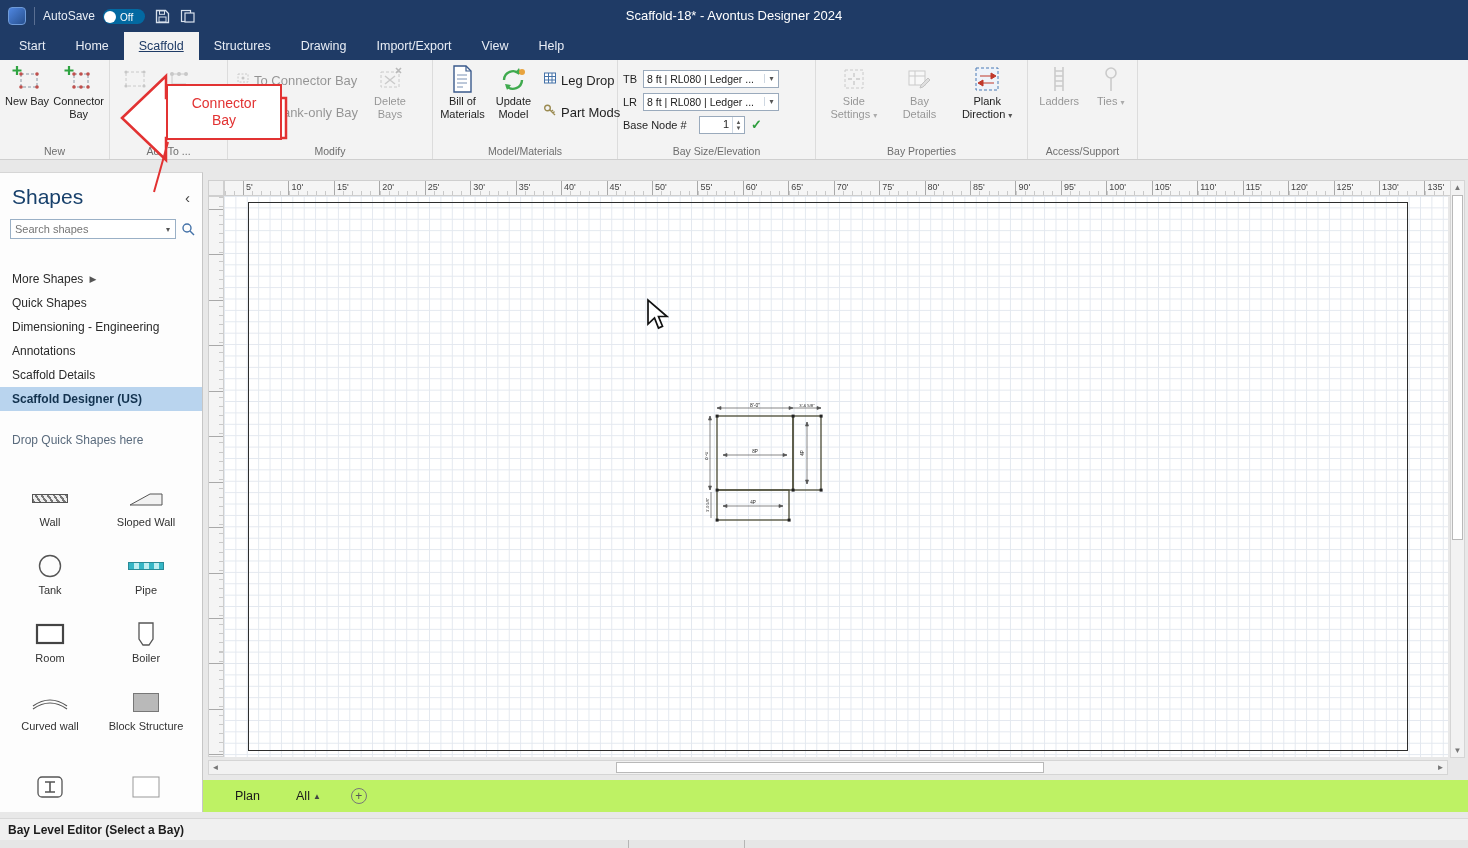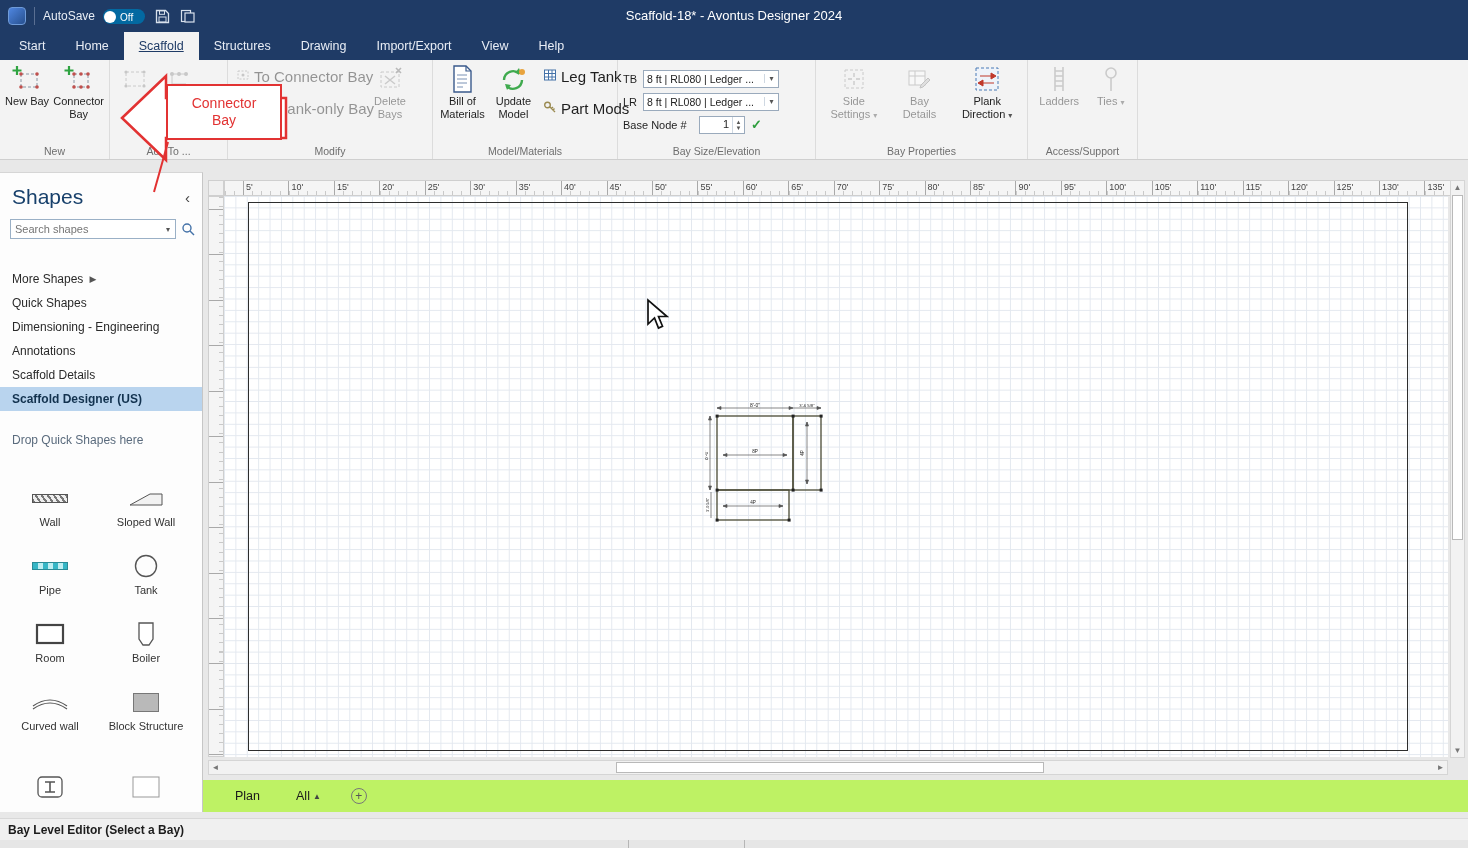--- a/index.html
+++ b/index.html
@@ -23,21 +23,21 @@
   .tab.active { background:#f3f3f3; color:#1f3b66;text-decoration:underline; }
 
   
   .ribbon { position:absolute; top:60px; left:0; right:0; height:100px; background:#f3f3f3; border-bottom:1px solid #cfcfcf; display:flex; }
   .rgroup { position:relative; border-right:1px solid #dcdcdc; display:flex; flex-direction:column; flex:0 0 auto; }
   .gbody { flex:1; display:flex; align-items:flex-start; padding:3px 5px; gap:4px; }
   .glabel { height:15px; text-align:center; font-size:10.5px; color:#6e6e6e; line-height:14px; }
   .bigbtn { display:flex; flex-direction:column; align-items:center; padding-top:2px; border-radius:2px; }
   .blabel { font-size:11px; color:#1f1f1f; text-align:center; line-height:1.18; margin-top:2px; }
   .caret { font-size:8px; color:#555; }
-  .smallbtn { display:flex; align-items:flex-start; gap:4px; height:20px; font-size:15px; color:#1f1f1f; padding:0 3px; white-space:nowrap; }
+  .smallbtn { display:flex; align-items:flex-end; gap:4px; height:20px; font-size:13px; color:#1f1f1f; padding:0 3px; white-space:nowrap; }
   .disabled { opacity:.45; filter:grayscale(1); }
   .stackcol { display:flex; flex-direction:column; gap:12px; padding-top:5px; }
   .combo-row { display:flex; align-items:center; gap:4px; height:19px; font-size:11px; color:#1f1f1f; }
   .rowlbl { width:16px; }
   .combo { width:136px; height:18px; background:#fff; border:1px solid #9aaabc; display:flex; align-items:center; font-size:10.5px; color:#222; }
   .combo .val { flex:1; padding:0 3px; white-space:nowrap; overflow:hidden; }
   .combo .dd { width:14px; text-align:center; color:#555; font-size:8px; border-left:1px solid #cfd8e2; }
   .spinbox { width:46px; height:18px; background:#fff; border:1px solid #9aaabc; display:flex; }
   .spinbox .val { flex:1; text-align:right; font-size:11px; padding:1px 3px 0 0; }
   .spin-arrows { width:12px; border-left:1px solid #cfd8e2; display:flex; flex-direction:column; align-items:center; justify-content:center; font-size:6px; color:#555; line-height:1; }
@@ -268,21 +268,21 @@
           <span class="blabel">Update Model</span>
         </div>
         <div class="stackcol" style="width:72px">
           <div class="smallbtn">
             <span>
               <svg width="14" height="14" viewBox="0 0 14 14">
                   <rect x="1.5" y="2" width="11" height="10" fill="#fff" stroke="#4472a8"></rect>
                   <path d="M1.5 5.5h11M1.5 9h11M5.5 2v10M9 2v10" stroke="#4472a8"></path>
                 </svg>
             </span>
-            <span class="slabel">Leg Tank</span>
+            <span class="slabel">Leg Drop</span>
           </div>
           <div class="smallbtn">
             <span>
               <svg width="14" height="14" viewBox="0 0 14 14">
                   <circle cx="4.5" cy="5" r="2.8" fill="none" stroke="#9a8a50" stroke-width="1.4"></circle>
                   <path d="M7 7l5 5M10 10l1.5-1.5M8.5 8.5L10 7" stroke="#9a8a50" stroke-width="1.4"></path>
                 </svg>
             </span>
             <span class="slabel">Part Mods</span>
           </div>
@@ -442,31 +442,31 @@
       <div class="shape-item">
         <span class="shape-icon">
           <svg width="36" height="18" viewBox="0 0 36 18">
               <polygon points="2,16 22,5 34,5 34,16" fill="#f2f2f2" stroke="#555"></polygon>
             </svg>
         </span>
         <span class="shape-cap">Sloped Wall</span>
       </div>
       <div class="shape-item">
         <span class="shape-icon">
-            <span class="i-pipe"></span>
-          </span>
-        <span class="shape-cap">Pipe</span>
-      </div>
-      <div class="shape-item">
-        <span class="shape-icon">
           <svg width="26" height="26" viewBox="0 0 26 26">
               <circle cx="13" cy="13" r="10.5" fill="none" stroke="#555" stroke-width="1.4"></circle>
             </svg>
         </span>
         <span class="shape-cap">Tank</span>
+      </div>
+      <div class="shape-item">
+        <span class="shape-icon">
+            <span class="i-pipe"></span>
+          </span>
+        <span class="shape-cap">Pipe</span>
       </div>
       <div class="shape-item">
         <span class="shape-icon">
           <svg width="30" height="22" viewBox="0 0 30 22">
               <rect x="2" y="2" width="26" height="18" fill="#fff" stroke="#444" stroke-width="2.2"></rect>
             </svg>
         </span>
         <span class="shape-cap">Room</span>
       </div>
       <div class="shape-item">

